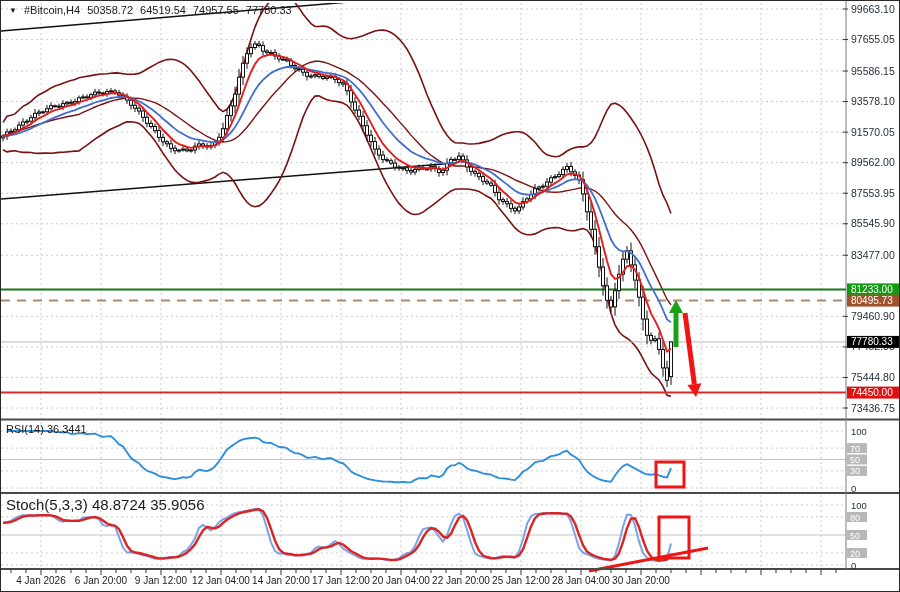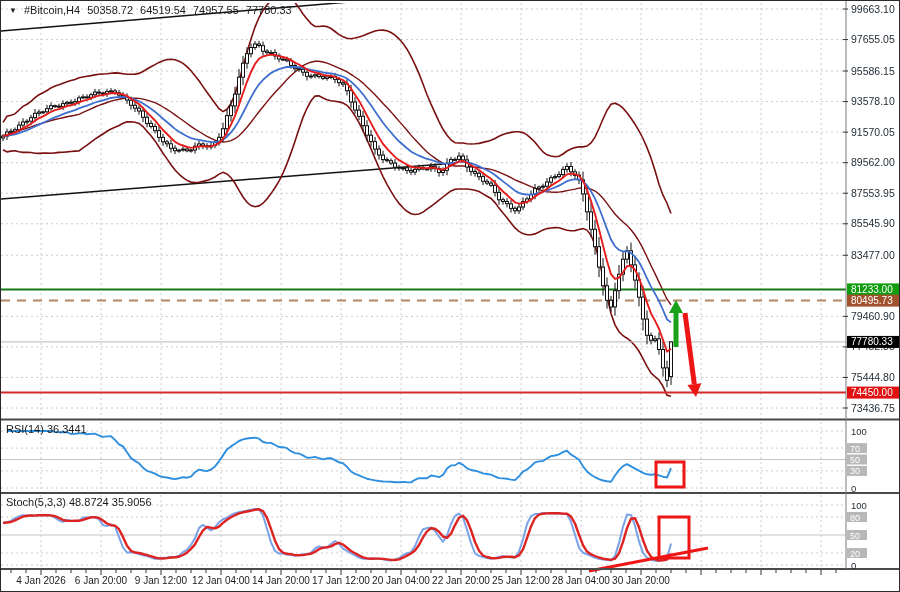--- a/index.html
+++ b/index.html
@@ -6,21 +6,21 @@
   #chart-window{
     position:relative;width:900px;height:592px;background:#ffffff;
     font-family:"Liberation Sans",sans-serif;overflow:hidden;
     border:1px solid #2a2a2a;box-sizing:border-box;
   }
   #chart-canvas{position:absolute;left:0;top:0;}
   .overlay-label{position:absolute;color:#1b1b1b;white-space:nowrap;pointer-events:none;}
   #title-bar{left:8px;top:3px;font-size:11px;display:flex;gap:7px;align-items:center;}
   #collapse-icon{font-size:8px;color:#222;pointer-events:auto;cursor:pointer;}
   #rsi-label{left:5px;top:422px;font-size:11px;}
-  #stoch-label{left:5px;top:495px;font-size:11px;}
+  #stoch-label{left:5px;top:495px;font-size:15px;}
 </style>
 </head>
 <body>
 
 <div id="chart-window">
   <svg id="chart-canvas" width="900" height="592" viewBox="0 0 900 592">
       <defs>
         <clipPath id="clipMain">
           <rect x="0" y="2" width="845" height="416"></rect>
         </clipPath>

